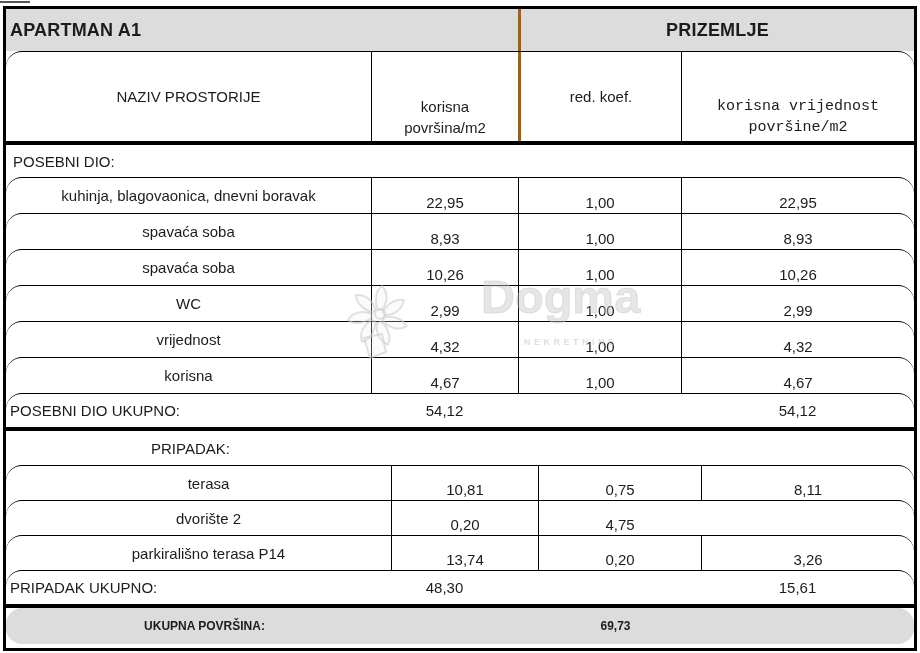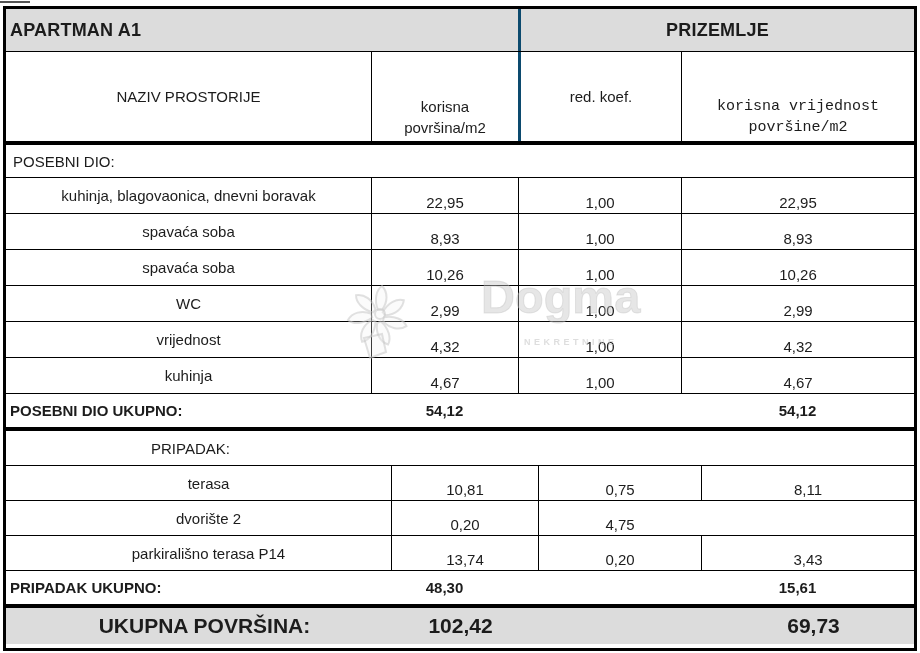--- a/index.html
+++ b/index.html
@@ -13,51 +13,51 @@
   }
 
   .table-frame {
     position: absolute; left: 3px; top: 6px; width: 914px; height: 645px;
     border: 3px solid #000;
     display: flex; flex-direction: column;
     background: #fff;
   }
 
   
-  .grid4 { display: grid; grid-template-columns: 365px 147px 163px 1fr; }
+  .grid4 { display: grid; grid-template-columns: 365px 147px 163px 1fr; border-radius: 16px; }
   .grid-title { display: grid; grid-template-columns: 512px 1fr; }
 
   .cell {
     display: flex; align-items: center; justify-content: center;
     font-size: 15px; text-align: center; padding: 2px 4px;
   }
   .cell.left { justify-content: flex-start; text-align: center; }
 
   .bl1 { border-left: 1px solid #000; align-items: flex-end; }
-  .bl3 { border-left: 3px solid #0c4a6e; }
+  .bl3 { border-left: 3px solid #a16207; }
   .bt1 { border-top: 1px solid #000; }
 
   
   .sep { height: 2px; border-top: 1px solid #000; border-bottom: 3px solid #000; background: #fff; flex: none; }
 
   
   .row-title { height: 42px; flex: none; background: #dcdcdc; }
   .row-title .cell { font-weight: bold; font-size: 18px; letter-spacing: 0.2px; }
   .row-cols  { height: 90px; flex: none; }
   .row-cols .cell { line-height: 1.45; }
 
   
   .row-sec   { height: 32px; flex: none; display: flex; align-items: center; }
   .row-sec .lbl { font-size: 15px; padding-left: 7px; text-align: center; }
   .row-sec.centered .lbl { width: 365px; text-align: center; padding-left: 4px; }
   .row-data  { height: 36px; flex: none; }
   .row-data-c{ height: 35px; flex: none; padding-left: 20px; }
-  .row-total { height: 34px; flex: none; font-weight: bold; }
+  .row-total { height: 34px; flex: none; }
   .row-grand { height: 36px; flex: none; background: #dcdcdc; }
-  .row-grand .cell { font-weight: bold; font-size: 21px; padding-left: 36px; }
+  .row-grand .cell { font-weight: bold; font-size: 12px; padding-left: 36px; }
 
   
   .watermark {
     position: absolute; left: 330px; top: 272px; width: 330px; height: 100px;
     pointer-events: none; z-index: 4; display: flex; align-items: flex-start;
   }
   .wm-icon { flex: none; margin-top: 4px; }
   .wm-textcol { display: flex; flex-direction: column; margin-left: 6px; }
   .wm-brand {
     font-size: 47px; line-height: 50px; font-weight: bold;
@@ -126,21 +126,21 @@
       <div class="cell bl1">1,00</div>
       <div class="cell bl1">2,99</div>
     </div>
     <div class="grid4 row-data bt1">
       <div class="cell">vrijednost</div>
       <div class="cell bl1">4,32</div>
       <div class="cell bl1">1,00</div>
       <div class="cell bl1">4,32</div>
     </div>
     <div class="grid4 row-data bt1">
-      <div class="cell">kuhinja</div>
+      <div class="cell">korisna</div>
       <div class="cell bl1">4,67</div>
       <div class="cell bl1">1,00</div>
       <div class="cell bl1">4,67</div>
     </div>
 
     <div class="grid4 row-total bt1">
       <div class="cell left">POSEBNI DIO UKUPNO:</div>
       <div class="cell">54,12</div>
       <div class="cell"></div>
       <div class="cell">54,12</div>
@@ -160,35 +160,34 @@
     </div>
     <div class="grid4 row-data-c bt1">
       <div class="cell">dvorište 2</div>
       <div class="cell bl1">0,20</div>
       <div class="cell bl1">4,75</div>
     </div>
     <div class="grid4 row-data-c bt1">
       <div class="cell">parkirališno terasa P14</div>
       <div class="cell bl1">13,74</div>
       <div class="cell bl1">0,20</div>
-      <div class="cell bl1">3,43</div>
+      <div class="cell bl1">3,26</div>
     </div>
 
     <div class="grid4 row-total bt1">
       <div class="cell left">PRIPADAK UKUPNO:</div>
       <div class="cell">48,30</div>
       <div class="cell"></div>
       <div class="cell">15,61</div>
     </div>
 
     <div class="sep"></div>
 
     <div class="grid4 row-grand">
       <div class="cell">UKUPNA POVRŠINA:</div>
-      <div class="cell">102,42</div>
       <div class="cell"></div>
       <div class="cell">69,73</div>
     </div>
 
   </div>
 
   <div class="watermark">
     <svg class="wm-icon" width="100" height="96" viewBox="0 0 100 96">
       <g fill="rgba(240,240,240,0.25)" stroke="rgba(200,200,200,0.55)" stroke-width="2">
         <g transform="translate(48,40)">

